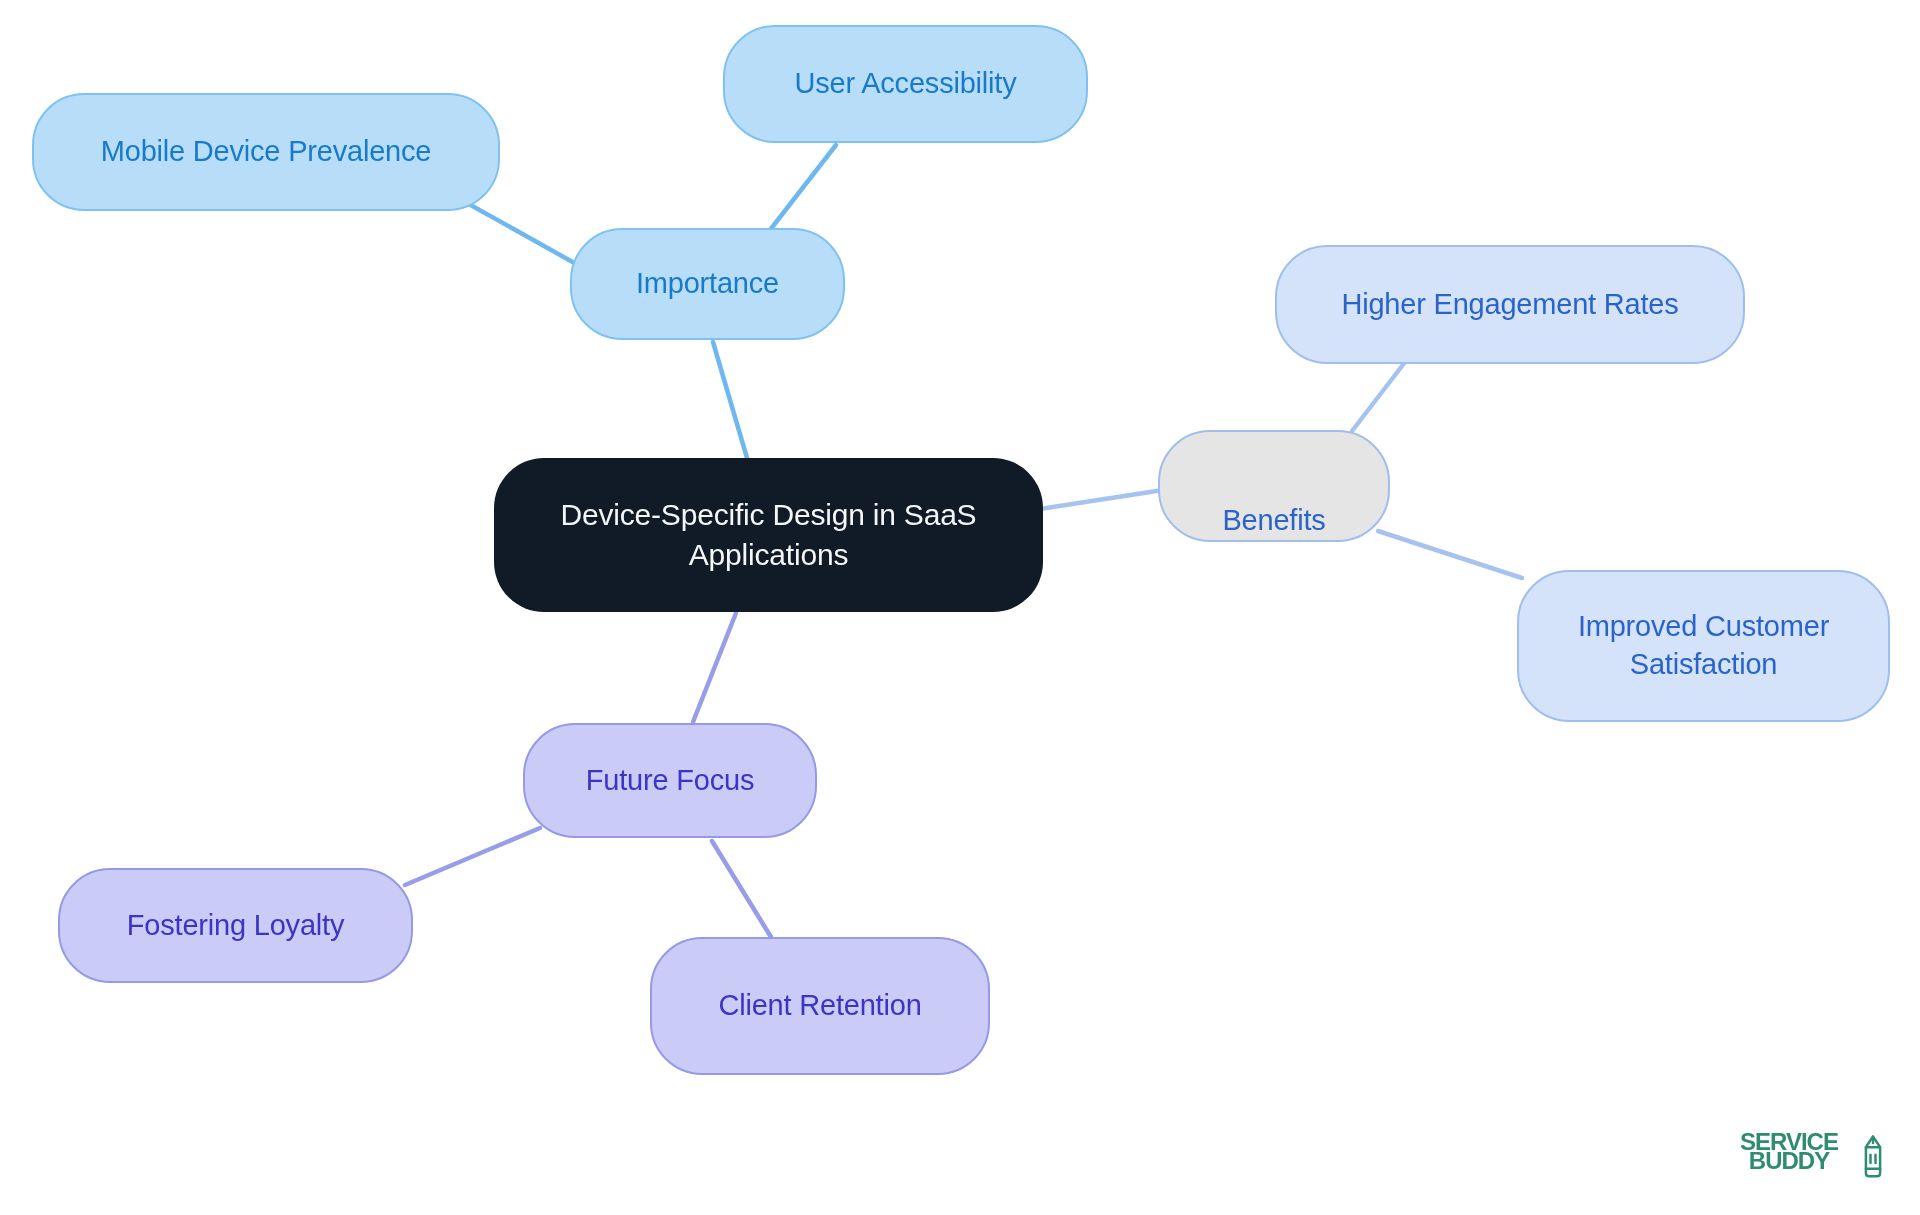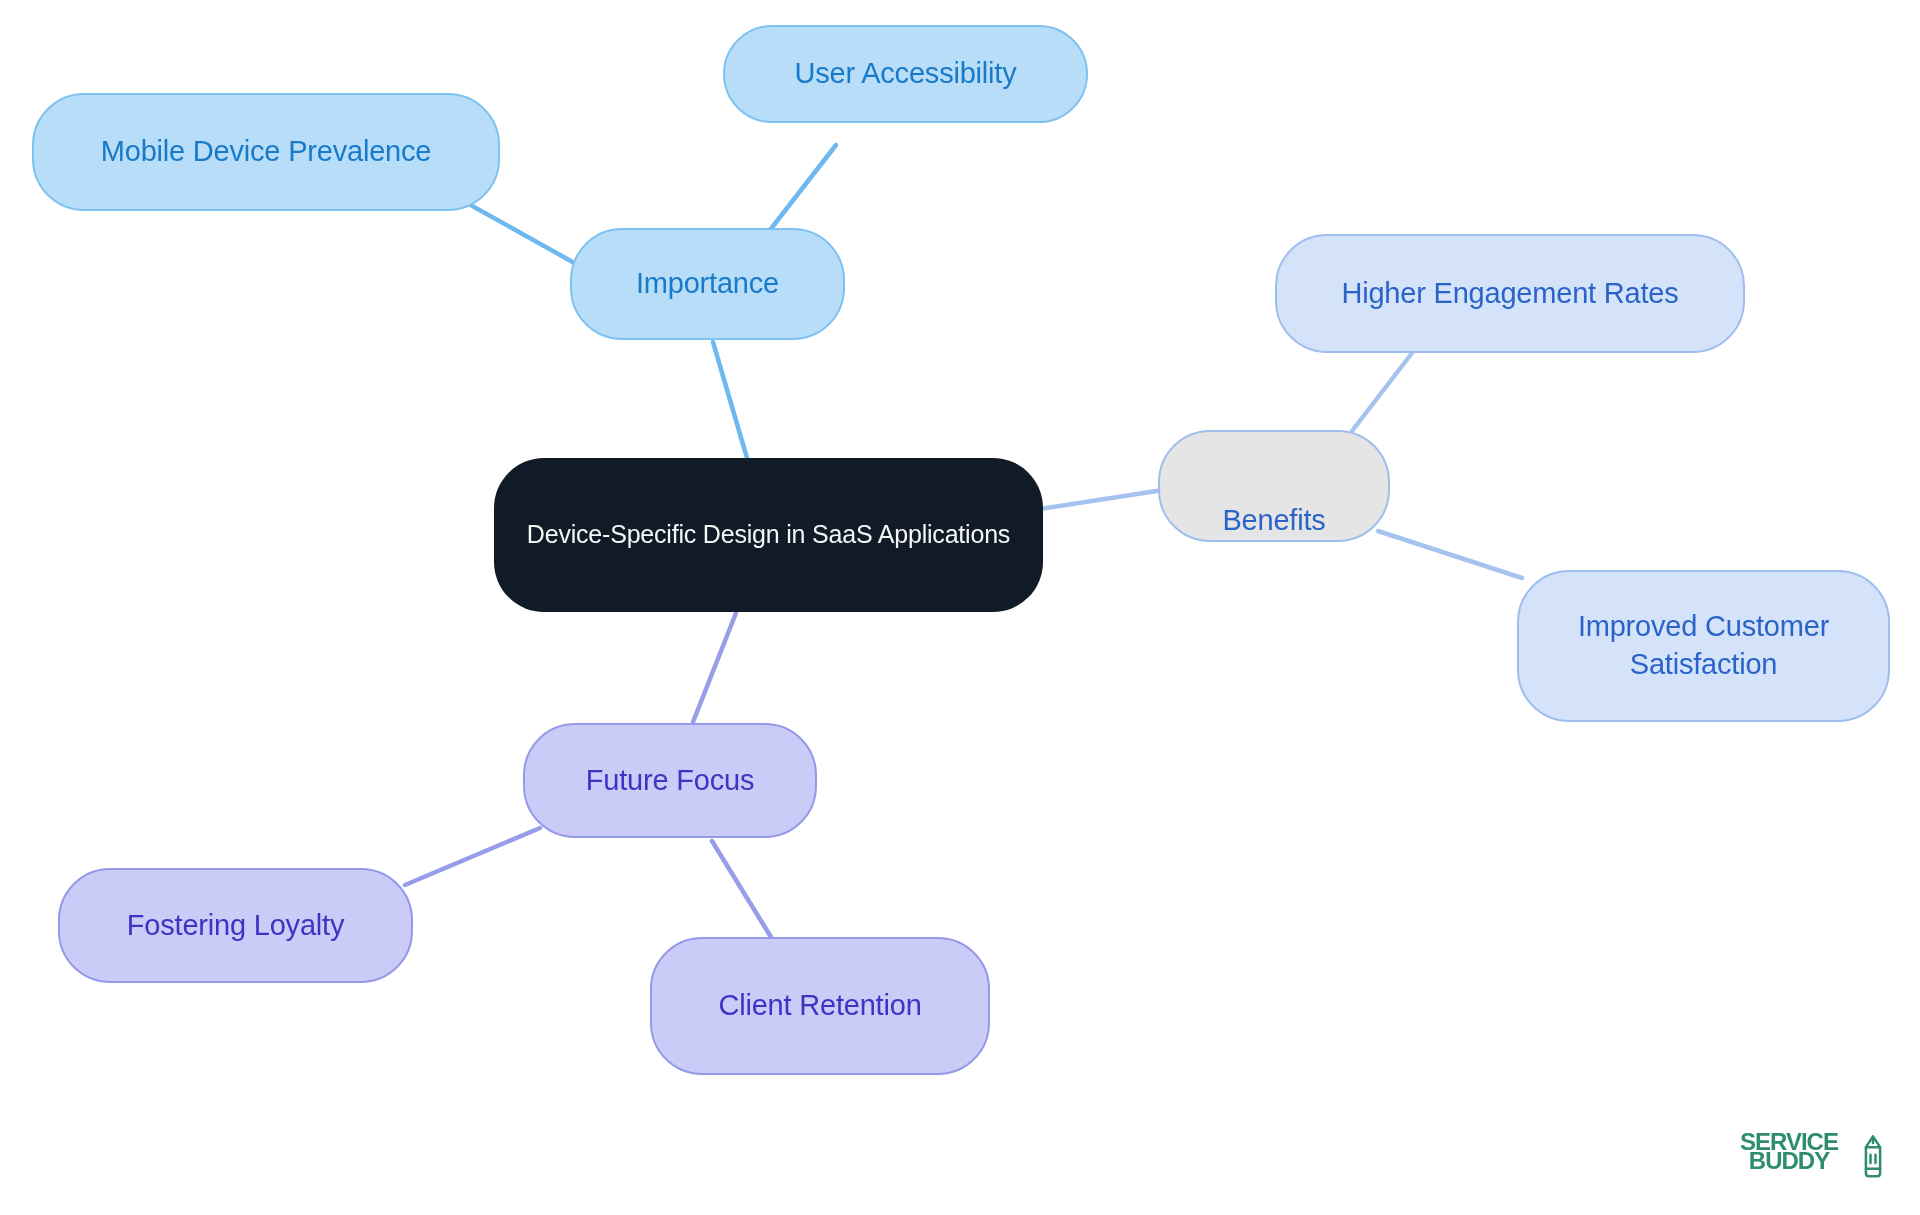--- a/index.html
+++ b/index.html
@@ -25,31 +25,31 @@
     justify-content: center;
     text-align: center;
     font-size: 29px;
     letter-spacing: -0.2px;
     line-height: 1.3;
     padding: 0 24px;
   }
   .node-center {
     border: none;
     border-radius: 50px;
-    font-size: 25px;
+    font-size: 30px;
     line-height: 1.35;
   }
 
   
   #node-center        { left: 494px;  top: 458px;  width: 549px; height: 154px; }
   #node-importance    { left: 570px;  top: 228px;  width: 275px; height: 112px; }
   #node-mobile        { left: 32px;   top: 93px;   width: 468px; height: 118px; }
-  #node-user-access   { left: 723px;  top: 25px;   width: 365px; height: 98px; justify-content: center; }
+  #node-user-access   { left: 723px;  top: 25px;   width: 365px; height: 118px; justify-content: center; }
   #node-benefits      { left: 1158px; top: 430px;  width: 232px; height: 112px; }
-  #node-engagement    { left: 1275px; top: 234px;  width: 470px; height: 119px; }
+  #node-engagement    { left: 1275px; top: 245px;  width: 470px; height: 119px; }
   #node-satisfaction  { left: 1517px; top: 570px;  width: 373px; height: 152px; }
   #node-future-focus  { left: 523px;  top: 723px;  width: 294px; height: 115px; }
   #node-loyalty       { left: 58px;   top: 868px;  width: 355px; height: 115px; }
   #node-retention     { left: 650px;  top: 937px;  width: 340px; height: 138px; }
 
   
   #logo {
     position: absolute;
     left: 1740px; top: 1132px;
     display: flex;

